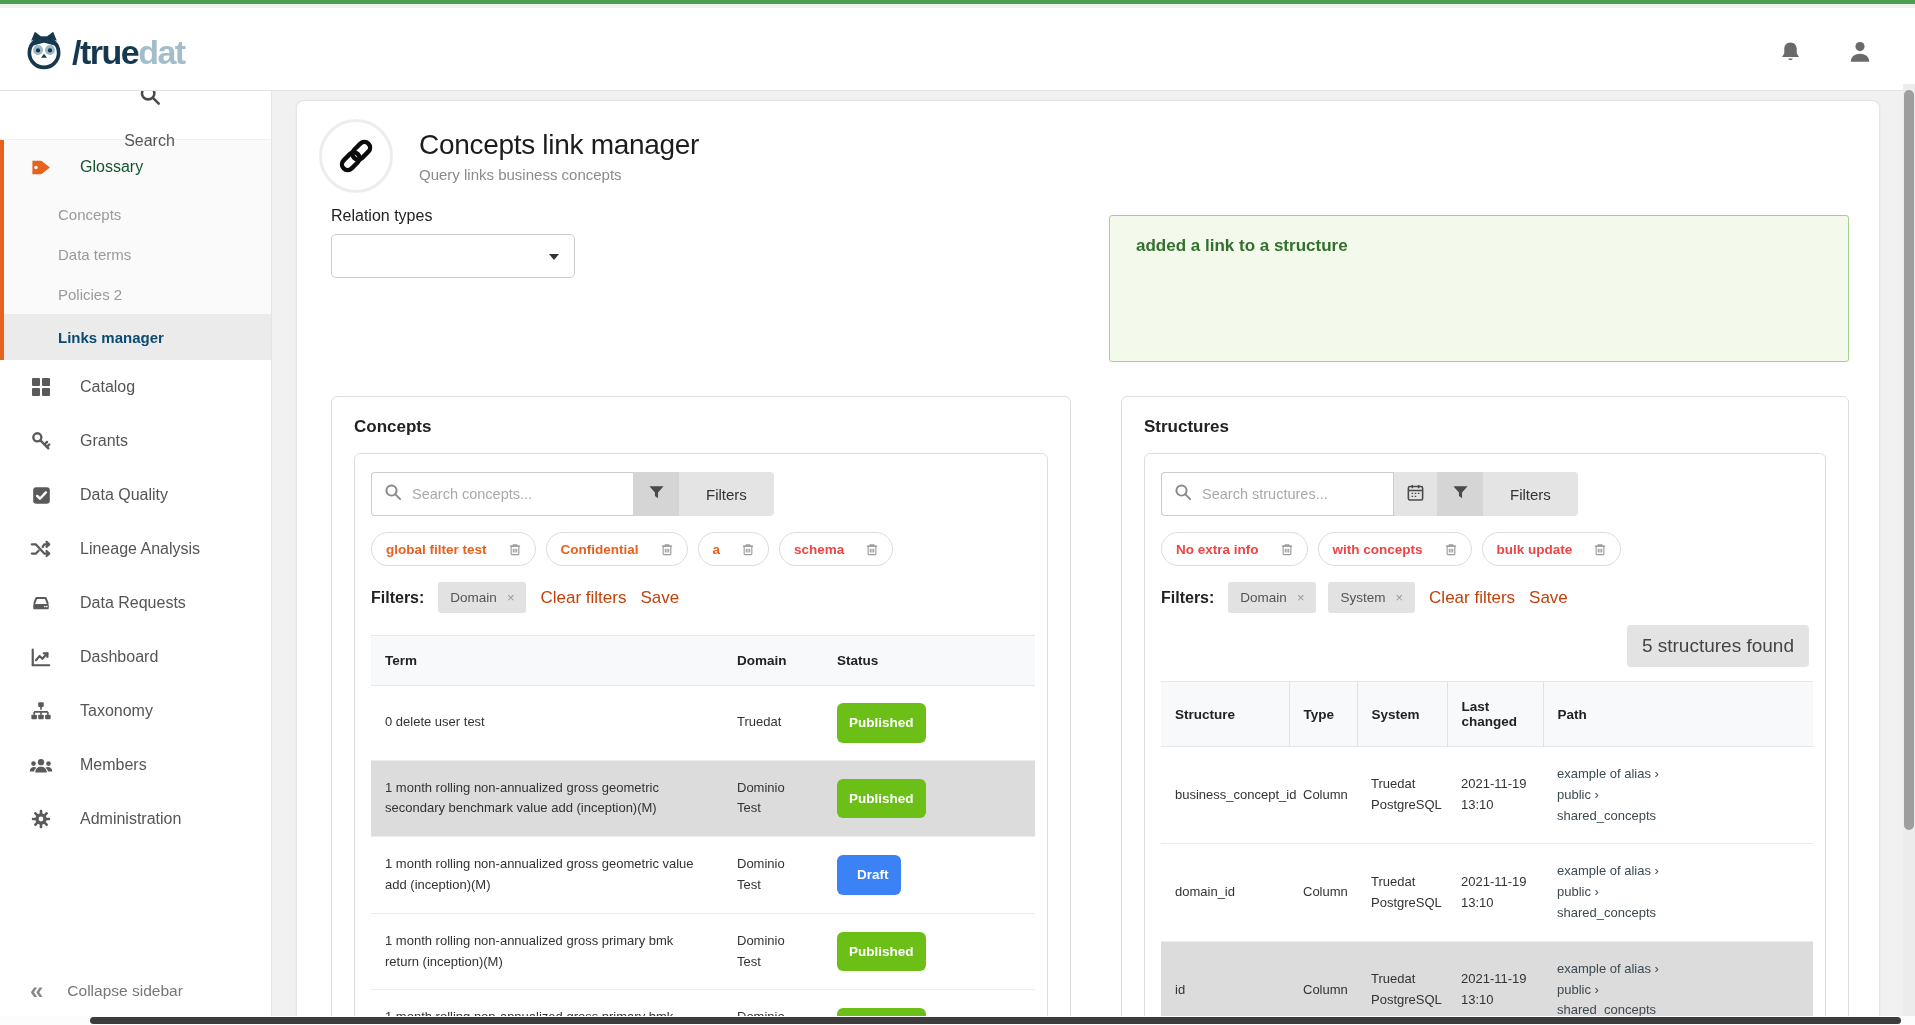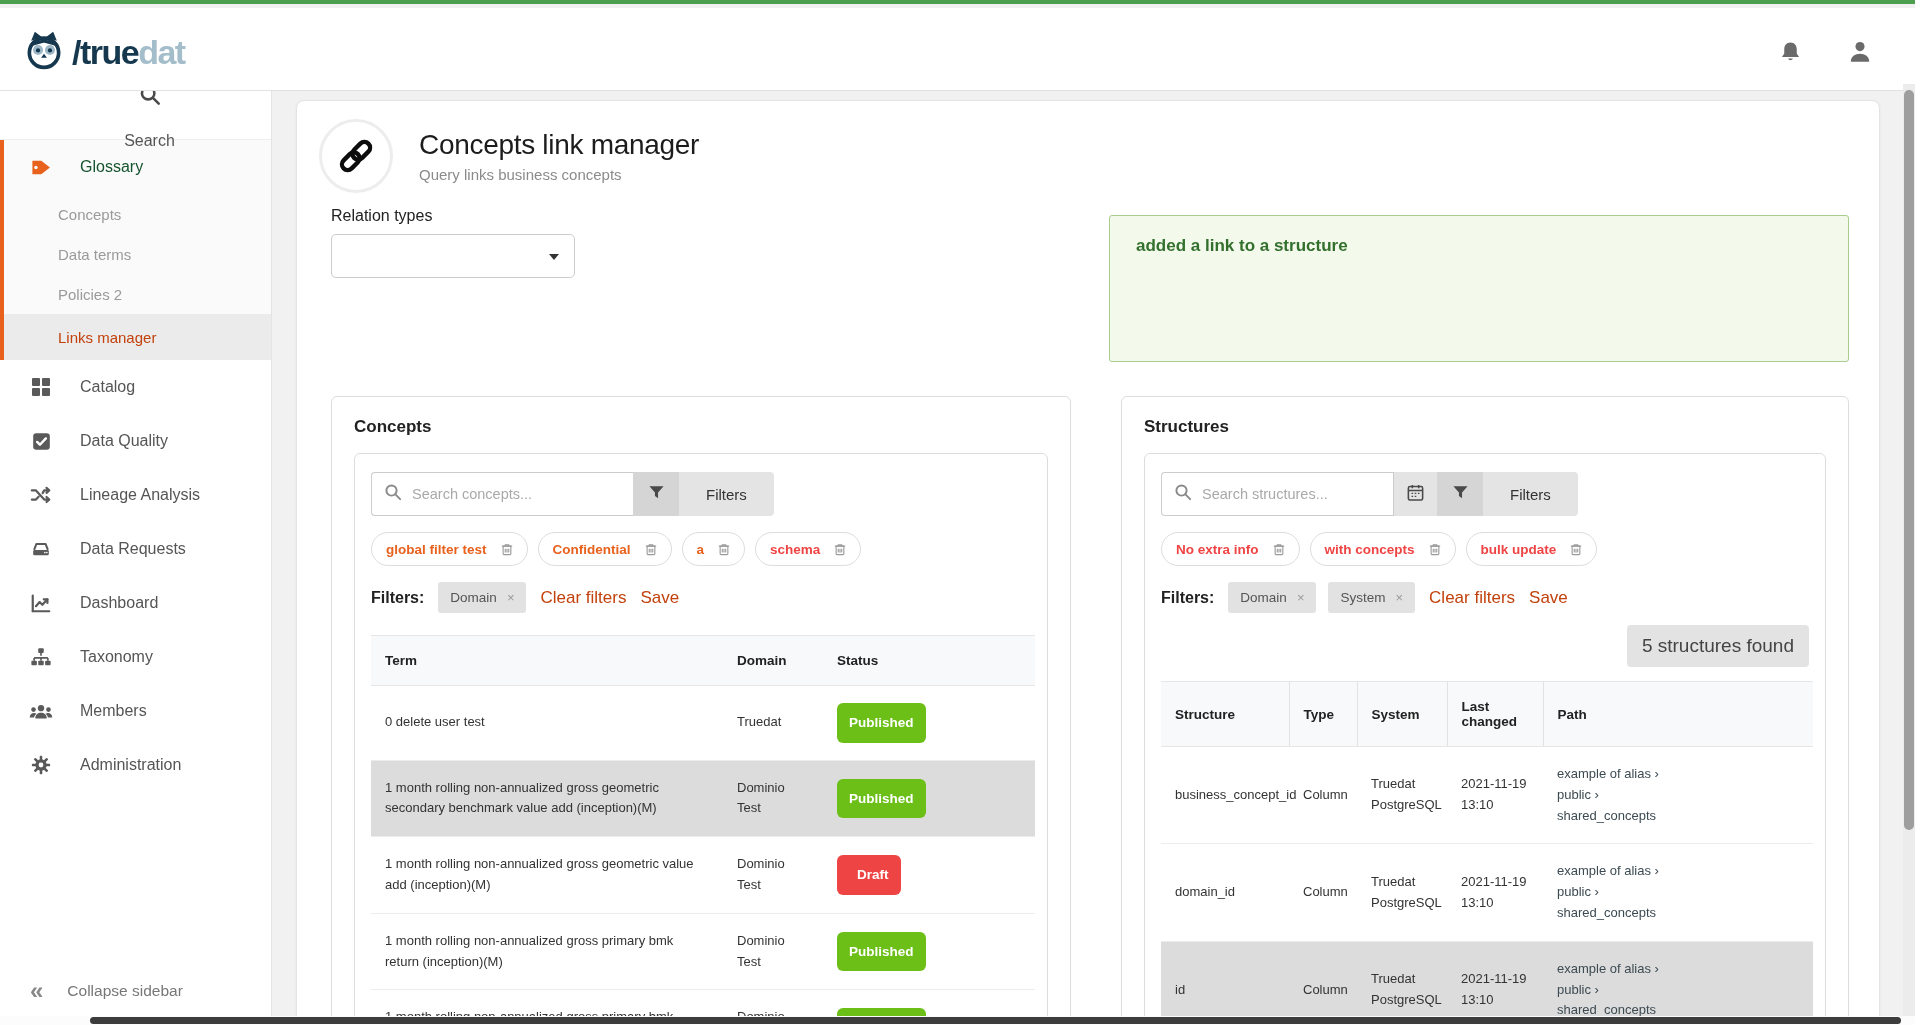--- a/index.html
+++ b/index.html
@@ -35,21 +35,21 @@
   }
   .sb-item .ic { width:26px; display:flex; justify-content:center; }
   .sb-search { height:56px; border-bottom:1px solid #efefef;flex-direction:column; }
   .glossary-group { border-left:4px solid #e8611d; background:#fafafa; }
   .glossary-group .sb-item { padding-left:24px; color:#14532d; }
   .sb-sub {
     height:40px; display:flex; align-items:center; padding-left:54px;
     color:#9a9a9a; font-size:15px; cursor:pointer;
   }
   .sb-sub.active {
-    height:46px; background:#ebebeb; color:#c2410c; font-weight:normal;
+    height:46px; background:#ebebeb; color:#0c4a6e; font-weight:bold;
   }
   .sb-collapse {
     position:absolute; bottom:12px; left:0; right:0; height:44px;
     display:flex; align-items:center; gap:24px; padding-left:30px;
     color:#777; font-size:15.5px; cursor:pointer;
   }
   .sb-collapse .chev { font-size:24px; color:#888; font-weight:bold; line-height:1; }
 
   
   .card {
@@ -108,21 +108,21 @@
   .search-box input::placeholder { color:#a9a9a9; }
   .btn-cal    { width:44px; background:#e4e4e4; border-left:1px solid #ccc; display:flex; align-items:center; justify-content:center; cursor:pointer; }
   .btn-funnel { width:46px; background:#d5d5d5; display:flex; align-items:center; justify-content:center; cursor:pointer; }
   .btn-filters {
     background:#e4e4e4; border-radius:0 4px 4px 0; display:flex; align-items:center;
     padding:0 27px; font-size:15px; color:#333; cursor:pointer;
   }
 
   .chips-row { display:flex; gap:10px; margin-top:16px; flex-wrap:wrap; }
   .chip {
-    display:inline-flex; align-items:center; gap:14px; border:1px solid #ddd;
+    display:inline-flex; align-items:center; gap:22px; border:1px solid #ddd;
     border-radius:17px; padding:0 14px; height:34px; font-size:13.5px;
     font-weight:bold; background:#fff; cursor:default;
   }
   .chip-orange { color:#e8611d; }
   .chip-dark   { color:#ef4444; }
   .chip svg { cursor:pointer; }
 
   .filters-row { display:flex; align-items:center; gap:14px; margin-top:16px; }
   .filters-label { font-weight:bold; font-size:16px; color:#222; }
   .ffilter {
@@ -147,21 +147,21 @@
   .tbl td { padding:17px 14px; border-bottom:1px solid #ececec; vertical-align:middle; line-height:1.6; }
   .tbl tr.selected td { background:#dcdcdc; }
   .tbl tr { cursor:pointer; }
   .pre { white-space:pre-line; }
   .path-cell { color:#3c4a52; }
   .badge {
     display:inline-block; border-radius:6px; color:#fff; font-weight:bold;
     font-size:13.5px; padding:9px 12px;
   }
   .badge-published { background:#6cbf17; }
-  .badge-draft     { background:#ef4444;padding-left:20px; }
+  .badge-draft     { background:#3b82f6;padding-left:20px; }
 
   
   .vscroll { position:absolute; right:0; top:84px; bottom:0; width:12px; background:#ececec; z-index:40; }
   .vthumb  { position:absolute; top:6px; left:1px; width:10px; height:740px; background:#9e9e9e; border-radius:6px; }
   .hscroll { position:absolute; left:0; right:0; bottom:0; height:9px; background:#fcfcfc; z-index:41; }
   .hthumb  { position:absolute; left:90px; right:14px; top:1px; height:7px; background:#3c3c3c; border-radius:4px; }
 </style>
 </head>
 <body>
 
@@ -230,20 +230,31 @@
   <div class="sb-item">
     <span class="ic">
       <svg width="20" height="20" viewBox="0 0 20 20" fill="#5a5a5a">
           <rect x="1" y="1" width="8" height="8" rx="1"></rect>
           <rect x="11" y="1" width="8" height="8" rx="1"></rect>
           <rect x="1" y="11" width="8" height="8" rx="1"></rect>
           <rect x="11" y="11" width="8" height="8" rx="1"></rect>
         </svg>
     </span>
     <span>Catalog</span>
+  </div>
+  <div class="sb-item">
+    <span class="ic">
+      <svg width="22" height="22" viewBox="0 0 24 24" fill="none" stroke="#5a5a5a" stroke-width="2.6" stroke-linecap="round">
+          <circle cx="8" cy="8" r="4.4"></circle>
+          <path d="M11.3 11.3 20 20"></path>
+          <path d="M15.8 15.8 18.6 13"></path>
+          <path d="M18.4 18.4 21 15.8"></path>
+        </svg>
+    </span>
+    <span>Grants</span>
   </div>
   <div class="sb-item">
     <span class="ic">
       <svg width="21" height="21" viewBox="0 0 24 24">
           <rect x="2.5" y="2.5" width="19" height="19" rx="3.5" fill="#5a5a5a"></rect>
           <path d="M7 12.5l3.2 3.2L17 8.5" fill="none" stroke="#fff" stroke-width="2.8" stroke-linecap="round" stroke-linejoin="round"></path>
         </svg>
     </span>
     <span>Data Quality</span>
   </div>

